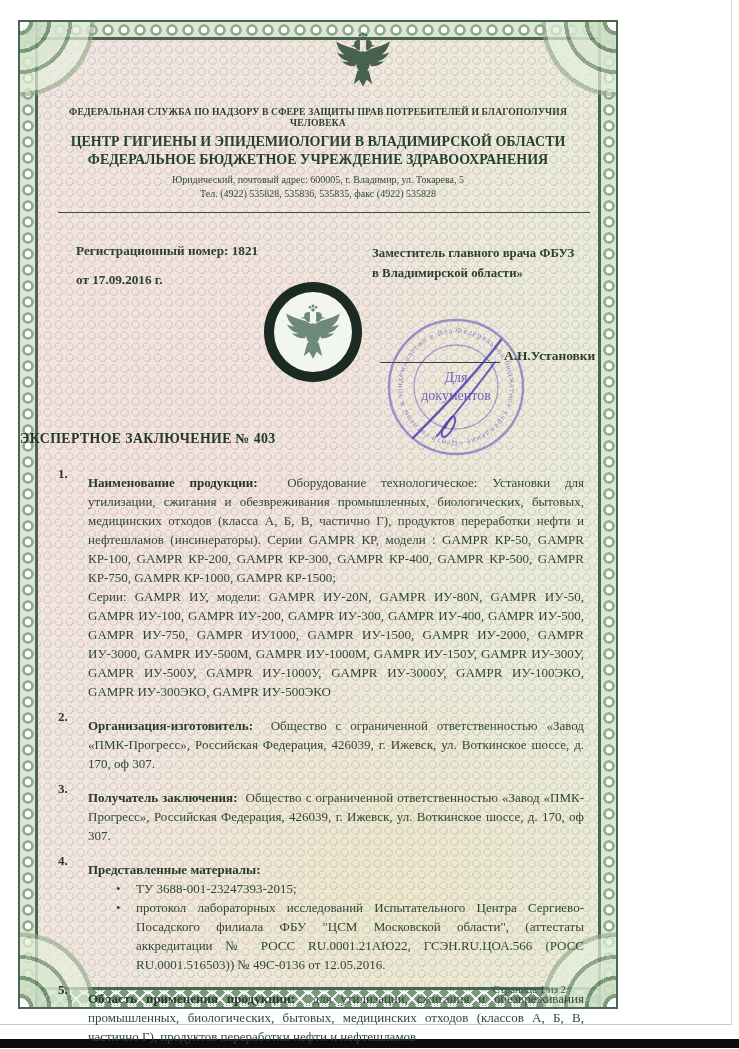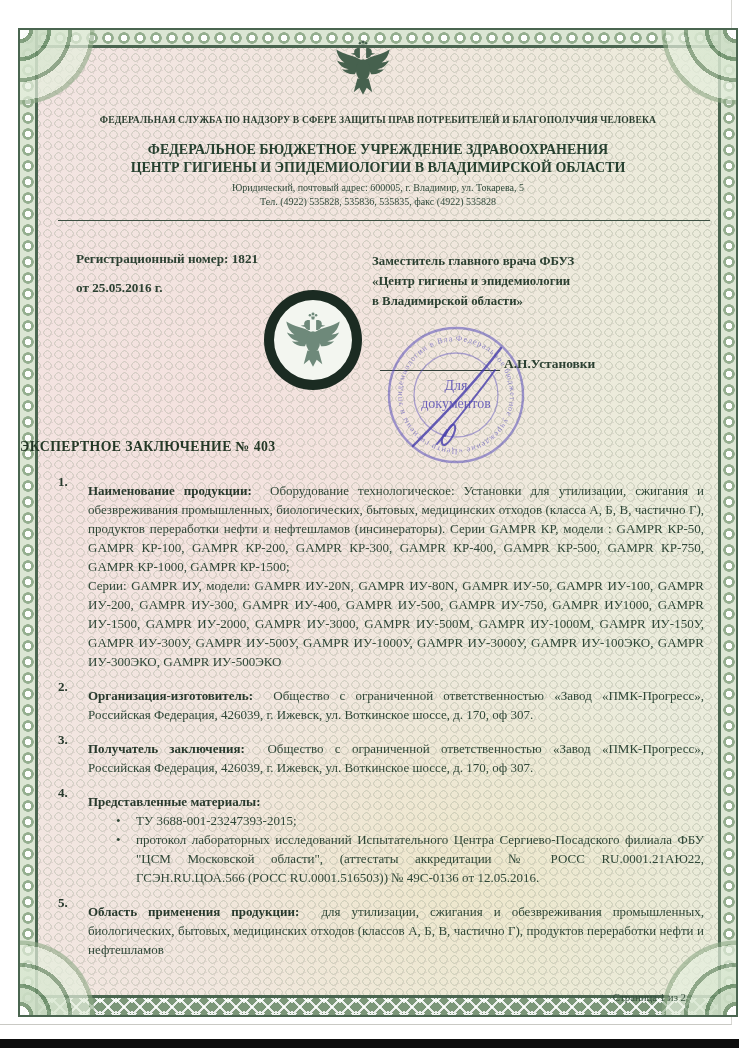--- a/index.html
+++ b/index.html
@@ -4,21 +4,21 @@
 <style>
   html,body{margin:0;padding:0;background:#ffffff;}
   body{width:739px;height:1049px;position:relative;overflow:hidden;
        font-family:"Liberation Serif","DejaVu Serif",serif;}
 
   .paper{position:absolute;left:0;top:0;width:731px;height:1024px;background:#fff;
          border-right:1px solid #d8d8d4;border-bottom:1px solid #c9c9c4;}
   .scan-strip{position:absolute;left:0;top:1039px;width:739px;height:9px;background:#0d0d0d;}
 
   
-  .cert{position:absolute;left:18px;top:28px;width:720px;height:989px;
+  .cert{position:absolute;left:18px;top:20px;width:600px;height:989px;
         border:2px solid #4a6550;box-sizing:border-box;
         background:
           radial-gradient(ellipse 420px 300px at 62% 86%, rgba(238,228,190,.55), transparent 70%),
           radial-gradient(ellipse 500px 420px at 30% 40%, rgba(246,222,222,.6), transparent 75%),
           linear-gradient(100deg,#f3e4e2 0%,#f1e7de 45%,#ecebdb 75%,#e9ecdc 100%);}
   .cert::before{content:"";position:absolute;inset:0;pointer-events:none;
         background-image:
           radial-gradient(circle at 5.5px 5.5px, transparent 3.1px, rgba(150,160,140,.34) 3.2px 4.1px, transparent 4.2px),
           radial-gradient(circle at 11px 11px, transparent 3.1px, rgba(160,150,145,.22) 3.2px 4.1px, transparent 4.2px);
         background-size:11px 11px,11px 11px;}
@@ -132,39 +132,38 @@
 
   <svg class="eagle-top" viewBox="0 0 100 90">
     <use href="#eagle-shape" xlink:href="#eagle-shape"></use>
   </svg>
 
   <div class="content">
 
     <div class="agency">ФЕДЕРАЛЬНАЯ СЛУЖБА ПО НАДЗОРУ В СФЕРЕ ЗАЩИТЫ ПРАВ ПОТРЕБИТЕЛЕЙ И БЛАГОПОЛУЧИЯ ЧЕЛОВЕКА</div>
 
     <div class="orgname">
+      <div>ЦЕНТР ГИГИЕНЫ И ЭПИДЕМИОЛОГИИ В ВЛАДИМИРСКОЙ ОБЛАСТИ</div>
       <div>ФЕДЕРАЛЬНОЕ БЮДЖЕТНОЕ УЧРЕЖДЕНИЕ ЗДРАВООХРАНЕНИЯ</div>
-      <div>ЦЕНТР ГИГИЕНЫ И ЭПИДЕМИОЛОГИИ В ВЛАДИМИРСКОЙ ОБЛАСТИ</div>
     </div>
 
     <div class="addr">
       <div>Юридический, почтовый адрес: 600005, г. Владимир, ул. Токарева, 5</div>
       <div>Тел. (4922) 535828, 535836, 535835, факс (4922) 535828</div>
     </div>
 
     <div class="rule"></div>
 
     <div class="regblock">
       <div>Регистрационный номер: 1821</div>
-      <div class="l2">от 25.05.2016 г.</div>
+      <div class="l2">от 17.09.2016 г.</div>
     </div>
 
     <div class="approve">
       <div>Заместитель главного врача ФБУЗ</div>
-      <div>«Центр гигиены и эпидемиологии</div>
       <div>в Владимирской области»</div>
     </div>
 
     <div class="emblem">
       <svg viewBox="0 0 100 90">
         <use href="#eagle-shape" xlink:href="#eagle-shape"></use>
       </svg>
     </div>
 
     <div class="sig-line"></div>

